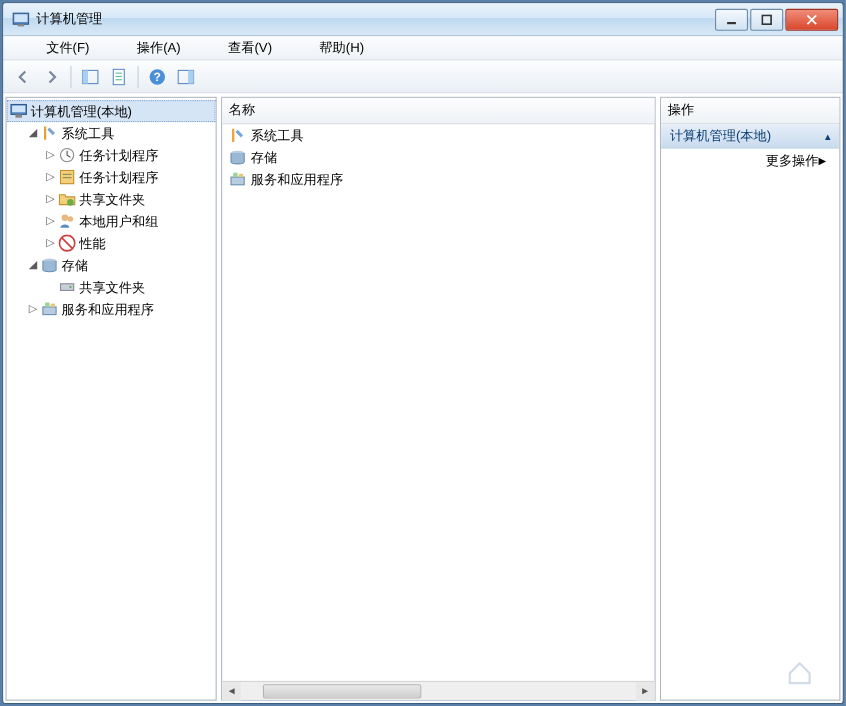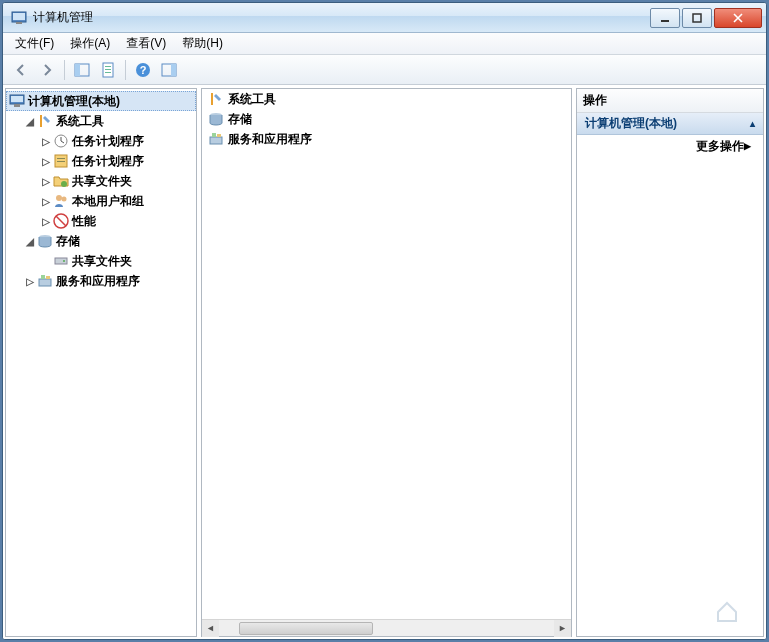--- a/index.html
+++ b/index.html
@@ -9,32 +9,32 @@
     
     .titlebar { height: 30px; background: linear-gradient(to bottom, #eaf3fb 0%, #d7e8f7 45%, #bfd9f0 46%, #d8e9f7 100%); display: flex; align-items: center; padding: 0 4px 0 8px; border-bottom: 1px solid #a0b8cf; justify-content: center; }
     .titlebar-icon { width: 16px; height: 16px; margin-right: 6px; }
     .titlebar-text { flex: 1; font-size: 12px; color: #000; }
     .win-btns { display: flex; gap: 0; }
     .win-btn { width: 30px; height: 20px; border: 1px solid #6d8aa8; background: linear-gradient(to bottom, #f3f8fd, #d2e3f2); display: flex; align-items: center; justify-content: center; font-size: 10px; border-radius: 2px; margin-left: 2px; cursor: pointer; }
     .win-btn.close { width: 48px; background: linear-gradient(to bottom, #f08d7a, #d9462b); border-color: #a03020; color: #fff; }
     .win-btn svg { width: 10px; height: 10px; }
     
     .menubar { height: 22px; background: linear-gradient(to bottom, #fcfcfd, #eef2f7); border-bottom: 1px solid #d0d7de; display: flex; align-items: center; padding: 0 4px; font-size: 12px; }
-    .menu-item { padding: 2px 8px; cursor: pointer; }
+    .menu-item { padding: 2px 8px; cursor: pointer; margin-left: 27px; }
     
     .toolbar { height: 30px; background: linear-gradient(to bottom, #fcfdfe, #e9eff5); border-bottom: 1px solid #c5cdd6; display: flex; align-items: center; padding: 0 6px; gap: 2px; }
     .tool-btn { width: 24px; height: 24px; display: flex; align-items: center; justify-content: center; border: 1px solid transparent; border-radius: 2px; cursor: pointer; }
     .tool-sep { width: 1px; height: 20px; background: #c5cdd6; margin: 0 3px; }
     
-    .content { flex: 1; display: flex; background: #fff; border-top: 1px solid #fff; overflow: hidden; font-weight: bold; }
+    .content { flex: 1; display: flex; background: #fff; border-top: 1px solid #fff; overflow: hidden; }
     
     .panel { border: 1px solid #b0b8c1; margin: 2px; background: #fff; display: flex; flex-direction: column; }
     .left-panel { width: 192px; }
     .middle-panel { flex: 1; }
-    .right-panel { width: 188px; }
+    .right-panel { width: 164px; }
     
     .panel-header { height: 24px; background: linear-gradient(to bottom, #fdfdfe, #eef2f6); border-bottom: 1px solid #d5dae0; padding: 0 6px; display: flex; align-items: center; font-size: 12px; }
     .panel-body { flex: 1; overflow: auto; font-size: 12px; }
     
     .tree { padding: 2px 0; }
     .tree-node { white-space: nowrap; }
     .tree-row { display: flex; align-items: center; height: 20px; padding: 0 2px; cursor: pointer; }
     .tree-row.root { background: #d6e5f5; border: 1px dotted #7aa5d6; }
     .tree-toggle { width: 12px; height: 12px; display: flex; align-items: center; justify-content: center; font-size: 10px; color: #5a5a5a; margin-right: 1px; cursor: pointer; }
     .tree-icon { width: 16px; height: 16px; margin-right: 3px; flex-shrink: 0; }
@@ -257,20 +257,23 @@
                   </span>
                 <span class="tree-label">服务和应用程序</span>
               </div>
             </div>
           </div>
         </div>
       </div>
     </div>
 
     <div class="panel middle-panel">
+      <div class="panel-header">
+        <span>名称</span>
+      </div>
       <div class="panel-body">
         <div class="list-item">
           <span class="list-icon">
               <svg viewBox="0 0 16 16">
                 <path d="M3 2 L5 2 L5 14 L3 14 Z" fill="#e8a030"></path>
                 <path d="M8 3 L13 8 L11 10 L6 5 Z" fill="#7aa5d6"></path>
               </svg>
             </span>
           <span>系统工具</span>
         </div>

